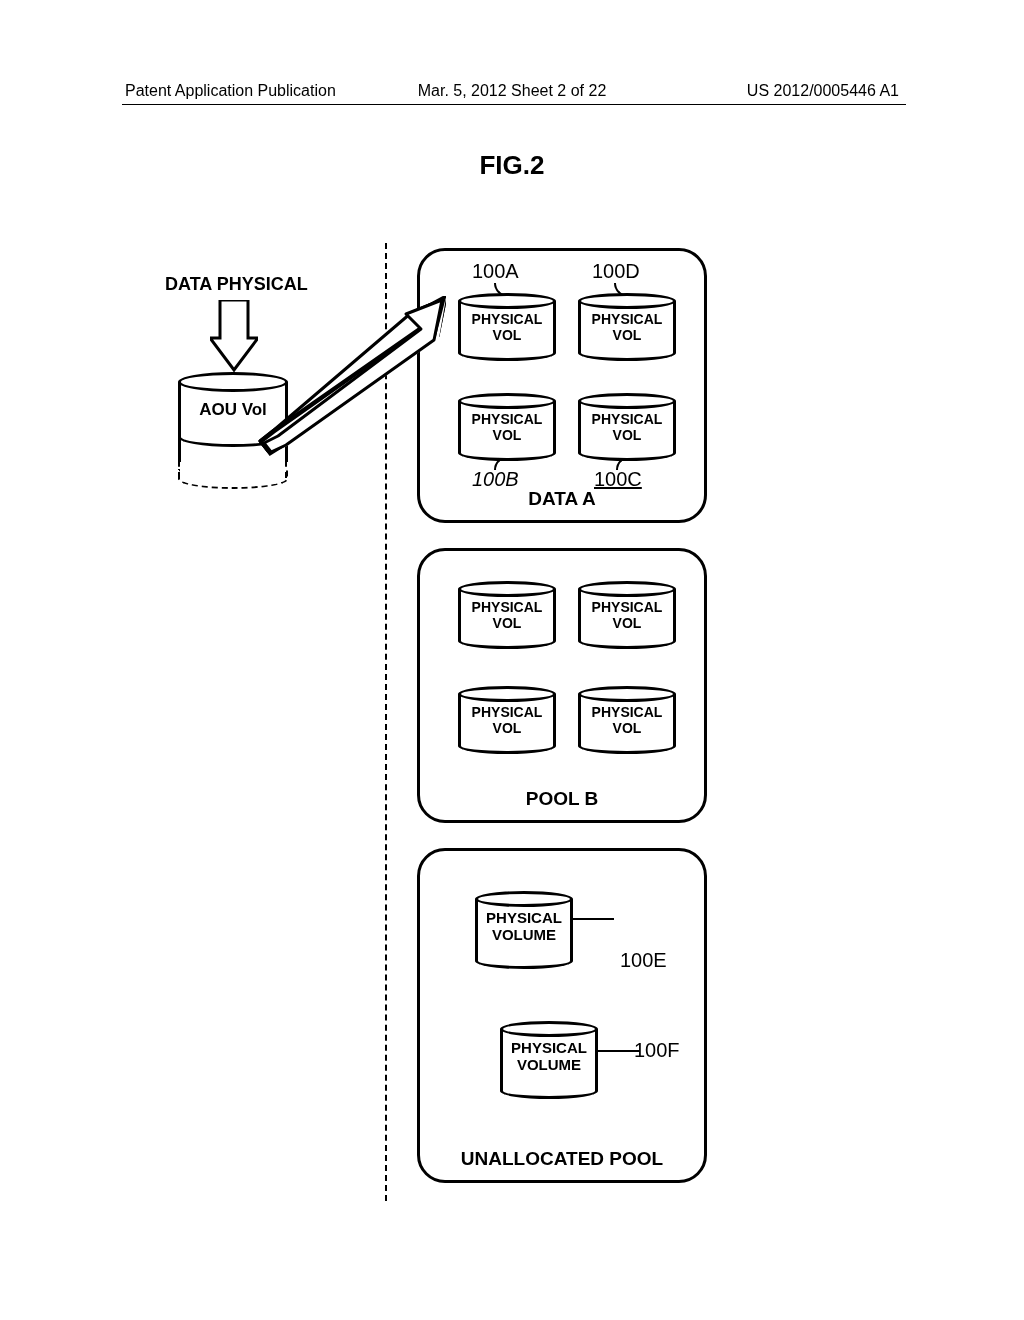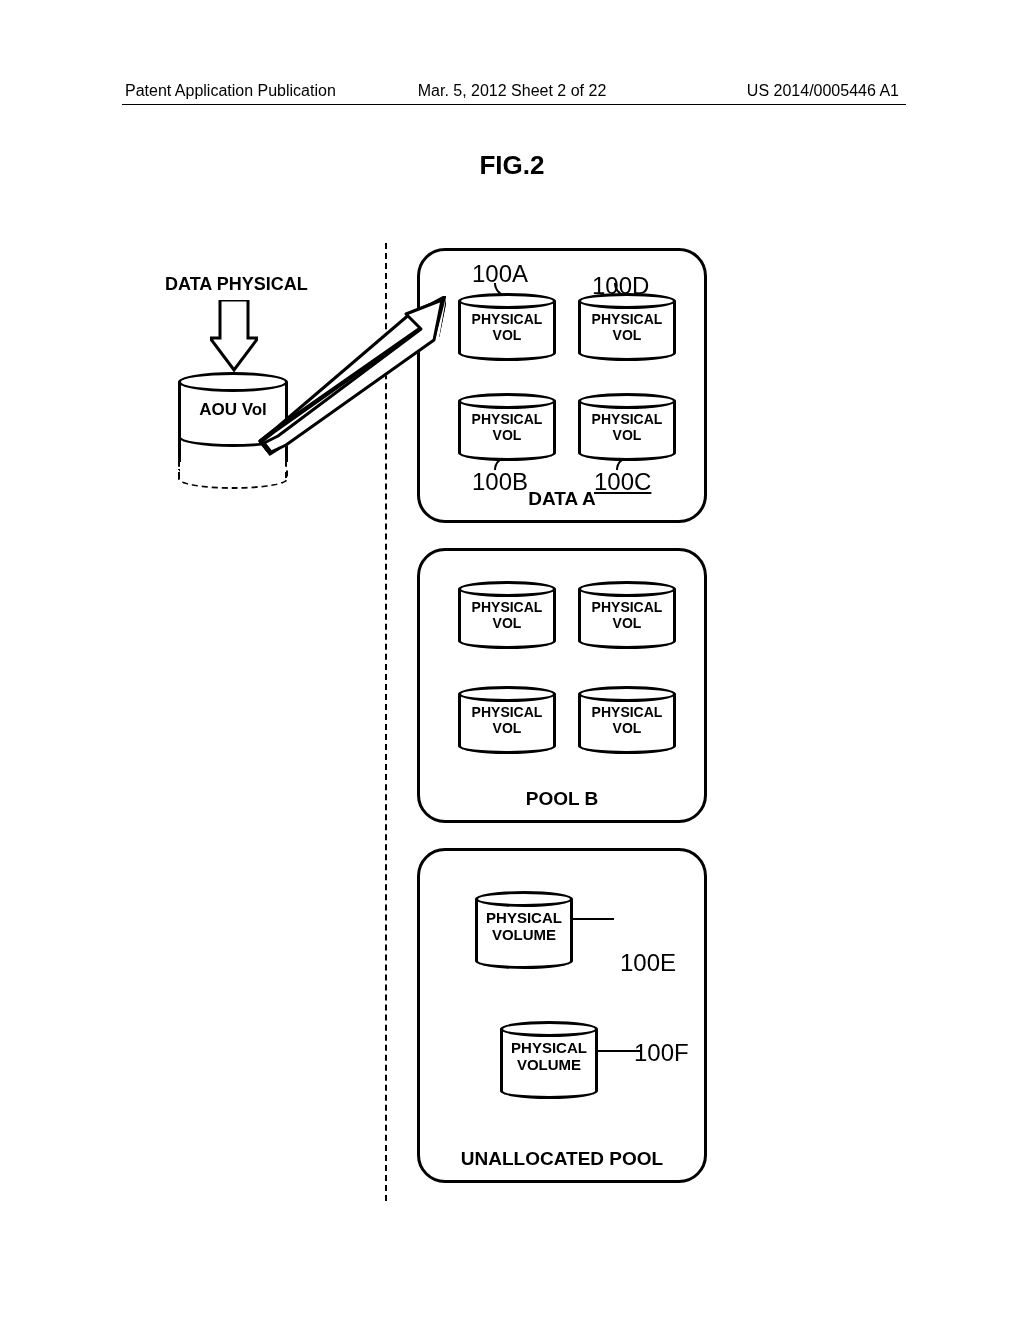--- a/index.html
+++ b/index.html
@@ -117,21 +117,21 @@
     .sc-label {
       position: absolute; top: 18px; width: 98px; text-align: center;
       font-weight: bold; font-size: 14px; line-height: 16px; z-index: 3;
     }
     .sc-label-lg {
       position: absolute; top: 18px; width: 112px; left: -7px; text-align: center;
       font-weight: bold; font-size: 15px; line-height: 17px; z-index: 3;
     }
     .callout {
       position: absolute;
-      font-size: 24px;
+      font-size: 20px;
       text-align: center;
     }
     .callout-tick-top {
       position: absolute;
       width: 14px; height: 14px;
       border-bottom: 2px solid #000; border-left: 2px solid #000;
       border-bottom-left-radius: 14px;
     }
     .callout-tick-bot {
       position: absolute;
@@ -148,21 +148,21 @@
       left: 256px; top: 296px;
       z-index: 10;
     }
   </style>
 </head>
 <body>
 
 <div class="header">
   <span class="header-left">Patent Application Publication</span>
   <span class="header-center">Mar. 5, 2012  Sheet 2 of 22</span>
-  <span class="header-right">US 2014/0005446 A1</span>
+  <span class="header-right">US 2012/0005446 A1</span>
 </div>
 <div class="rule"></div>
 
 <div class="fig-title">FIG.2</div>
 
 <div class="vdivider"></div>
 
 <div class="data-writing-label">DATA PHYSICAL</div>
 <div class="down-arrow">
   <svg width="48" height="72" viewBox="0 0 48 72">
@@ -216,23 +216,23 @@
   <div class="small-cyl" style="left:158px; top:142px;">
     <div class="sc-body"></div>
       <div class="sc-top"></div>
     <div class="sc-label"><span>PHYSICAL</span><br><span>VOL</span></div>
   </div>
   <div class="pool-label">DATA A</div>
 </div>
 
 <div class="callout" style="left:472px; top:260px;">100A</div>
 <div class="callout-tick-top" style="left:494px; top:283px;"></div>
-<div class="callout" style="left:592px; top:272px;">100D</div>
+<div class="callout" style="left:592px; top:260px;">100D</div>
 <div class="callout-tick-top" style="left:614px; top:283px;"></div>
-<div class="callout" style="left:472px; top:468px;">100B</div>
+<div class="callout" style="left:472px; top:468px;font-style:italic;">100B</div>
 <div class="callout-tick-bot" style="left:494px; top:456px;"></div>
 <div class="callout" style="left:594px; top:468px;text-decoration:underline;">100C</div>
 <div class="callout-tick-bot" style="left:616px; top:456px;"></div>
 
 <div class="pool-box pool-b">
   <div class="small-cyl" style="left:38px; top:30px;">
     <div class="sc-body"></div>
       <div class="sc-top"></div>
     <div class="sc-label"><span>PHYSICAL</span><br><span>VOL</span></div>
   </div>

